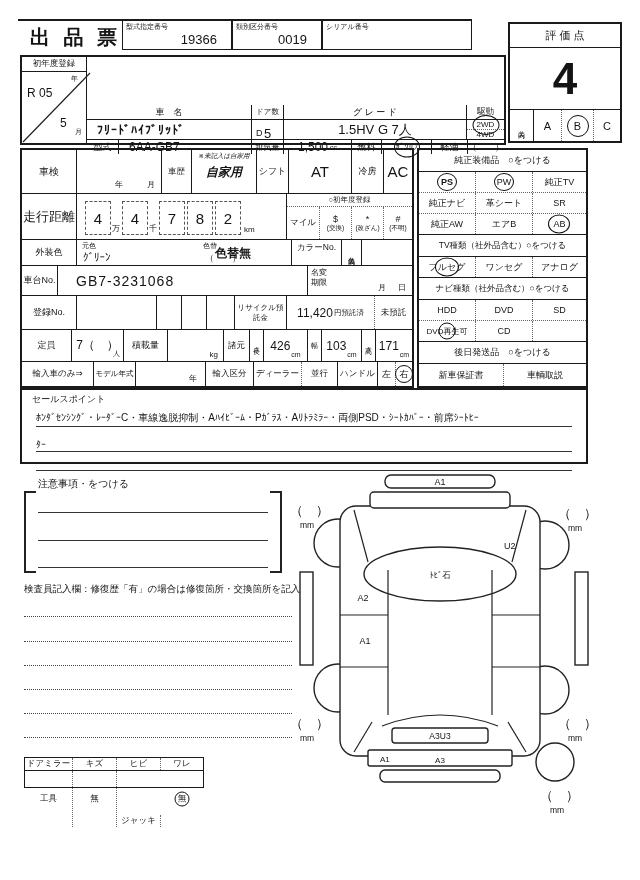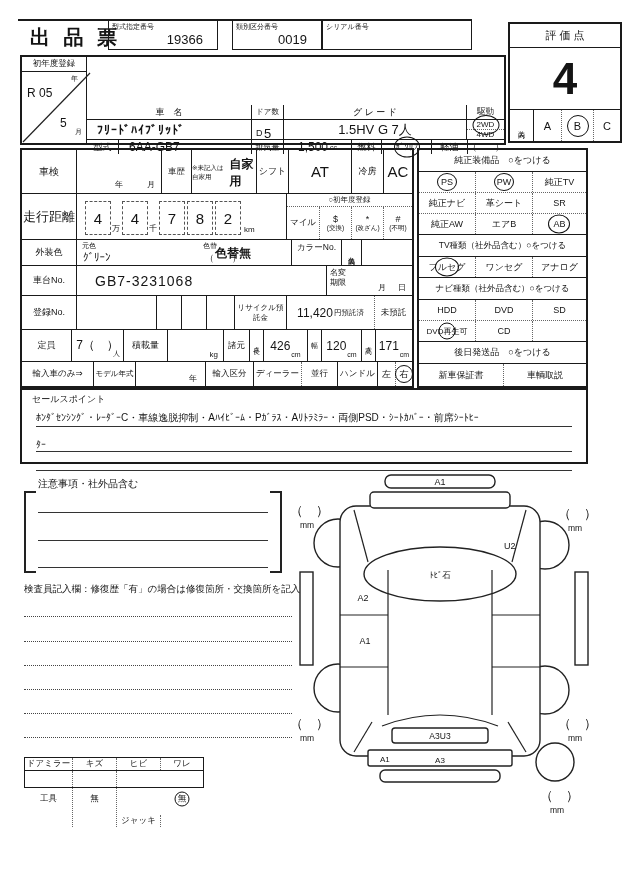--- a/index.html
+++ b/index.html
@@ -35,21 +35,21 @@
 </style>
 </head>
 <body>
 
 <div class="sheet">
 
   <div class="abs" style="left:18px;top:19px;width:454px;border-top:2px solid #1a1a1a;"></div>
 
   <div class="abs" style="left:30px;top:24px;font-size:20px;font-weight:bold;letter-spacing:4px;">出 品 票</div>
 
-  <div class="abs bx1" style="left:108px;top:20px;width:110px;height:30px;">
+  <div class="abs bx1" style="left:122px;top:20px;width:110px;height:30px;">
     <div class="sm" style="position:absolute;left:3px;top:1px;">型式指定番号</div>
     <div style="position:absolute;right:14px;bottom:2px;font-size:13px;">19366</div>
   </div>
   <div class="abs bx1" style="left:232px;top:20px;width:90px;height:30px;">
     <div class="sm" style="position:absolute;left:3px;top:1px;">類別区分番号</div>
     <div style="position:absolute;right:14px;bottom:2px;font-size:13px;">0019</div>
   </div>
   <div class="abs bx1" style="left:322px;top:20px;width:150px;height:30px;">
     <div class="sm" style="position:absolute;left:3px;top:1px;">シリアル番号</div>
     <div style="position:absolute;right:14px;bottom:2px;font-size:13px;"></div>
@@ -131,21 +131,21 @@
 
   <div class="abs bx" style="left:20px;top:148px;width:394px;height:240px;display:flex;flex-direction:column;">
 
     <div class="row bb" style="height:44px;">
       <div class="cell br" style="width:55px;font-size:10px;">車検</div>
       <div class="cell br" style="width:85px;">
         <span class="sm" style="position:absolute;left:38px;bottom:3px;font-size:8px;">年</span>
         <span class="sm" style="position:absolute;left:70px;bottom:3px;font-size:8px;">月</span>
       </div>
       <div class="cell br" style="width:30px;font-size:8.5px;">車歴</div>
-      <div class="br" style="width:65px;display:flex;flex-direction:row;box-sizing:border-box;align-items:center;">
+      <div class="br" style="width:65px;display:flex;flex-direction:column;box-sizing:border-box;align-items:center;font-style:italic;">
         <div style="font-size:6.5px;margin-top:2px;">※未記入は自家用</div>
         <div style="font-size:12px;font-weight:bold;margin-top:3px;">自家用</div>
       </div>
       <div class="cell br" style="width:32px;font-size:9px;">シフト</div>
       <div class="cell br" style="width:63px;font-size:15px;">AT</div>
       <div class="cell br" style="width:32px;font-size:9px;">冷房</div>
       <div class="cell" style="flex:1;font-size:15px;">AC</div>
     </div>
 
     <div class="row bb" style="height:46px;">
@@ -190,21 +190,21 @@
         <span style="position:absolute;left:128px;bottom:0;font-size:9px;">（　　）</span>
       </div>
       <div class="cell br" style="width:50px;font-size:8.5px;align-items:flex-start;padding-top:2px;">カラーNo.</div>
       <div class="cell br" style="width:20px;">
           <span class="vtext">内装色</span>
         </div>
       <div class="cell" style="flex:1;"></div>
     </div>
 
     <div class="row bb" style="height:30px;">
-      <div class="cell br" style="width:55px;font-size:9px;">車台No.</div>
+      <div class="cell br" style="width:36px;font-size:9px;">車台No.</div>
       <div class="cell br" style="width:250px;font-size:14px;justify-content:flex-start;padding-left:18px;letter-spacing:1px;">GB7-3231068</div>
       <div class="cell" style="flex:1;">
         <span style="position:absolute;left:3px;top:2px;font-size:8px;width:18px;line-height:1.2;">名変期限</span>
         <span style="position:absolute;right:26px;bottom:2px;font-size:8px;">月</span>
         <span style="position:absolute;right:6px;bottom:2px;font-size:8px;">日</span>
       </div>
     </div>
 
     <div class="row bb" style="height:34px;">
       <div class="cell br" style="width:55px;font-size:9px;">登録No.</div>
@@ -233,21 +233,21 @@
       <div class="cell br" style="width:26px;font-size:8.5px;">諸元</div>
       <div class="cell br" style="width:14px;">
           <span class="vtext">長さ</span>
         </div>
       <div class="cell br" style="width:44px;">
         <span style="font-size:12px;">426</span>
         <span class="sm" style="align-self:flex-end;margin:0 0 3px 1px;">cm</span>
       </div>
       <div class="cell br" style="width:14px;font-size:7px;">幅</div>
       <div class="cell br" style="width:40px;">
-        <span style="font-size:12px;">120</span>
+        <span style="font-size:12px;">103</span>
         <span class="sm" style="align-self:flex-end;margin:0 0 3px 1px;">cm</span>
       </div>
       <div class="cell br" style="width:14px;">
           <span class="vtext">高さ</span>
         </div>
       <div class="cell" style="flex:1;">
         <span style="font-size:12px;">171</span>
         <span class="sm" style="align-self:flex-end;margin:0 0 3px 1px;">cm</span>
       </div>
     </div>
@@ -265,21 +265,21 @@
       <div class="cell brd" style="width:18px;font-size:9px;">左</div>
       <div class="cell" style="flex:1;font-size:9px;">
           <span class="ink" style="--cw:16px;--ch:16px;">右</span>
         </div>
     </div>
   </div>
 
   <div class="abs bx" style="left:417px;top:148px;width:171px;height:240px;display:flex;flex-direction:column;font-size:9px;">
     <div class="cell bb" style="height:22px;font-size:9px;">純正装備品　○をつける</div>
     <div class="row bbd" style="height:21px;">
-      <div class="cell brd" style="width:57px;">
+      <div class="cell brd" style="width:57px;font-weight:bold;">
           <span class="ink" style="--cw:18px;--ch:16px;">PS</span>
         </div>
       <div class="cell brd" style="width:57px;">
           <span class="ink" style="--cw:18px;--ch:16px;">PW</span>
         </div>
       <div class="cell" style="flex:1;">純正TV</div>
     </div>
     <div class="row bbd" style="height:21px;">
       <div class="cell brd" style="width:57px;">純正ナビ</div>
       <div class="cell brd" style="width:57px;">革シート</div>
@@ -322,21 +322,21 @@
 
   <div class="abs bx" style="left:20px;top:388px;width:568px;height:76px;">
     <div style="font-size:9px;padding:3px 0 0 10px;">セールスポイント</div>
     <div style="margin:0 14px;">
       <div class="uline" style="height:19px;font-size:10px;display:flex;align-items:flex-end;padding-bottom:1px;white-space:nowrap;overflow:hidden;">ﾎﾝﾀﾞｾﾝｼﾝｸﾞ・ﾚｰﾀﾞｰC・車線逸脱抑制・Aﾊｲﾋﾞｰﾑ・Pｶﾞﾗｽ・Aﾘﾄﾗﾐﾗｰ・両側PSD・ｼｰﾄｶﾊﾞｰ・前席ｼｰﾄﾋｰ</div>
       <div class="uline" style="height:23px;font-size:10px;display:flex;align-items:flex-end;padding-bottom:1px;">ﾀｰ</div>
       <div class="uline" style="height:18px;"></div>
     </div>
   </div>
 
-  <div class="abs" style="left:38px;top:477px;font-size:10px;">注意事項・社外品含む</div>
+  <div class="abs" style="left:38px;top:477px;font-size:10px;">注意事項・をつける</div>
   <div class="notebrk" style="left:24px;top:491px;width:258px;height:82px;">
     <div class="nline" style="top:21px;"></div>
     <div class="nline" style="top:49px;"></div>
     <div class="nline" style="top:76px;"></div>
   </div>
   <div class="abs" style="left:24px;top:583px;font-size:9.5px;">検査員記入欄：修復歴「有」の場合は修復箇所・交換箇所を記入</div>
   <div class="dotline" style="top:616px;"></div>
   <div class="dotline" style="top:641px;"></div>
   <div class="dotline" style="top:665px;"></div>
   <div class="dotline" style="top:689px;"></div>

